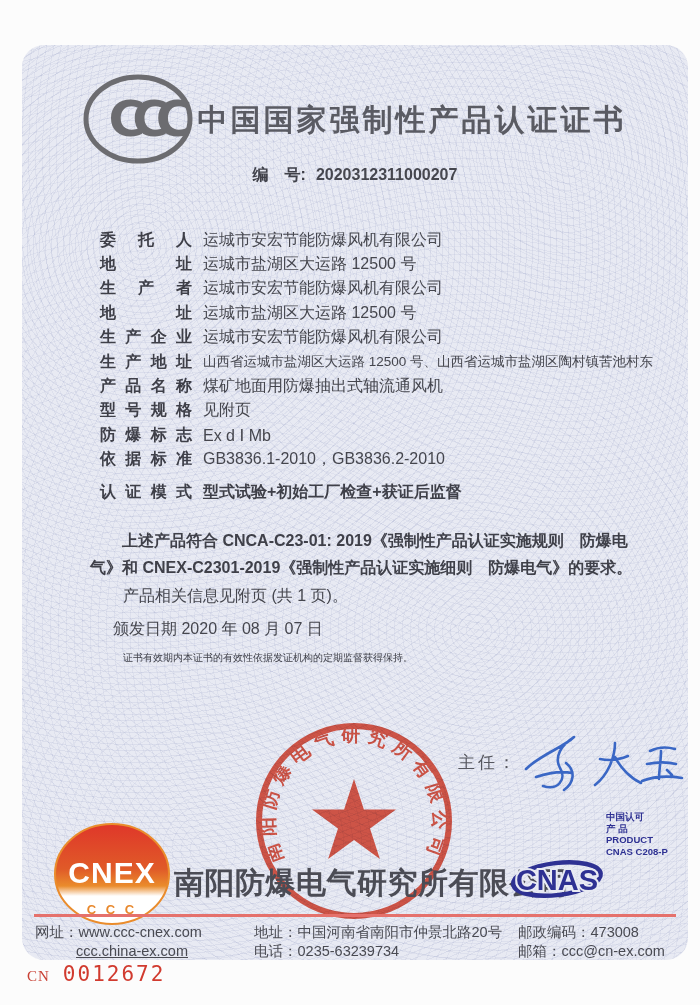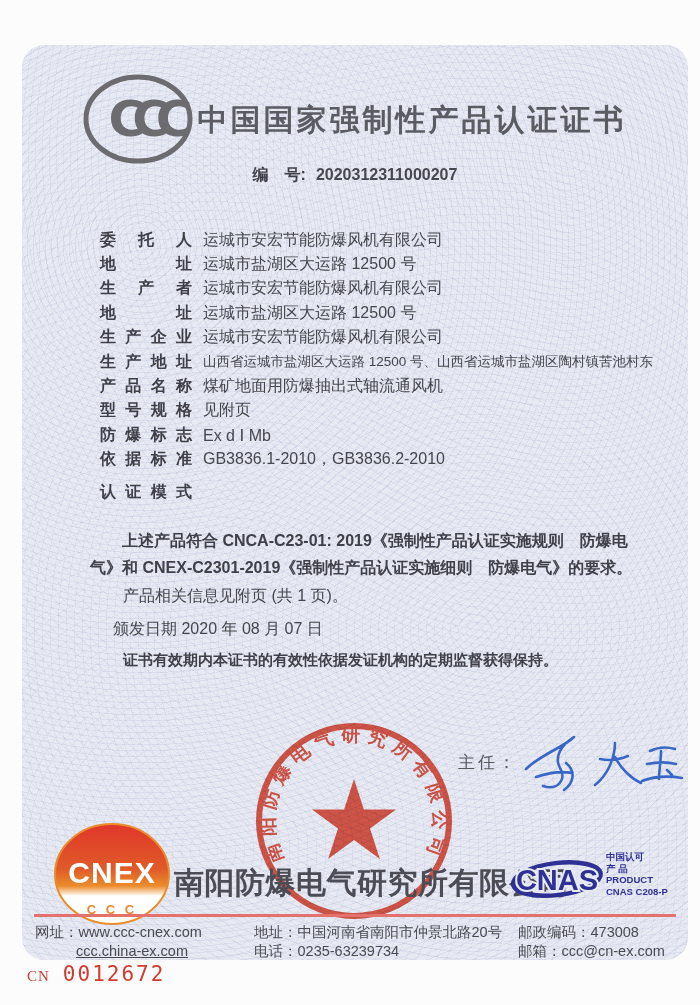--- a/index.html
+++ b/index.html
@@ -37,30 +37,30 @@
   .f-value.small{font-size:13.5px;}
   .mode-row{left:78px;top:437px;display:flex;align-items:center;}
   .mode-row .f-value{font-weight:700;color:#3e3f48;}
   .statement{
     left:68px;top:482px;width:560px;font-size:16px;font-weight:700;
     line-height:27px;text-indent:2em;color:#3f4049;
   }
   .attach{left:101px;top:541px;font-size:16px;color:#45464e;}
   .date-issue{left:91px;top:574px;font-size:16px;color:#45464e;}
   .date-valid{left:356px;top:574px;font-size:16px;color:#45464e;}
-  .validity{left:101px;top:606px;font-size:15px;font-weight:700;color:#3f4049;text-align:center;}
+  .validity{left:101px;top:606px;font-size:10px;font-weight:400;color:#3f4049;text-align:center;}
   .director{left:436px;top:706px;font-size:17px;color:#55565e;letter-spacing:3px;}
   .sig{left:492px;top:676px;}
   .seal{left:228px;top:672px;mix-blend-mode:multiply;opacity:.9;}
   .org-name{
     left:152px;top:818px;font-size:30px;font-weight:700;color:#4b4c55;letter-spacing:.5px;
   }
   .cnex{left:31px;top:777px;}
   .cnas{left:488px;top:809px;}
-  .cnas-text{left:584px;top:806px;width:90px;font-size:9.5px;font-weight:700;
+  .cnas-text{left:584px;top:766px;width:90px;font-size:9.5px;font-weight:700;
     color:#2e3193;line-height:11.5px;}
   .red-line{left:12px;top:869px;width:642px;height:3px;background:#e5716c;}
   .footer{top:878px;font-size:14.5px;color:#494a52;line-height:19px;}
   .fc1{left:13px;}
   .fc1 .l2{padding-left:41px;text-decoration:underline;}
   .fc2{left:232px;}
   .fc3{left:496px;}
   .serial{left:27px;top:962px;display:flex;align-items:baseline;gap:13px;}
   .serial .pfx{font-family:"Liberation Serif","DejaVu Serif",serif;font-size:15px;
     color:#c94034;letter-spacing:1px;}
@@ -121,20 +121,21 @@
       <span class="f-value">Ex d Ⅰ Mb</span>
     </div>
     <div class="f-row">
       <span class="f-label">依据标准</span>
       <span class="f-value">GB3836.1-2010，GB3836.2-2010</span>
     </div>
   </div>
 
   <div class="abs mode-row">
     <span class="f-label">认证模式</span>
+    <span class="f-value">型式试验+初始工厂检查+获证后监督</span>
   </div>
 
   <div class="abs statement">上述产品符合 CNCA-C23-01: 2019《强制性产品认证实施规则　防爆电气》和 CNEX-C2301-2019《强制性产品认证实施细则　防爆电气》的要求。</div>
 
   <div class="abs attach">产品相关信息见附页 (共 1 页)。</div>
 
   <div class="abs date-issue">颁发日期 2020 年 08 月 07 日</div>
 
   <div class="abs validity">证书有效期内本证书的有效性依据发证机构的定期监督获得保持。</div>
 

